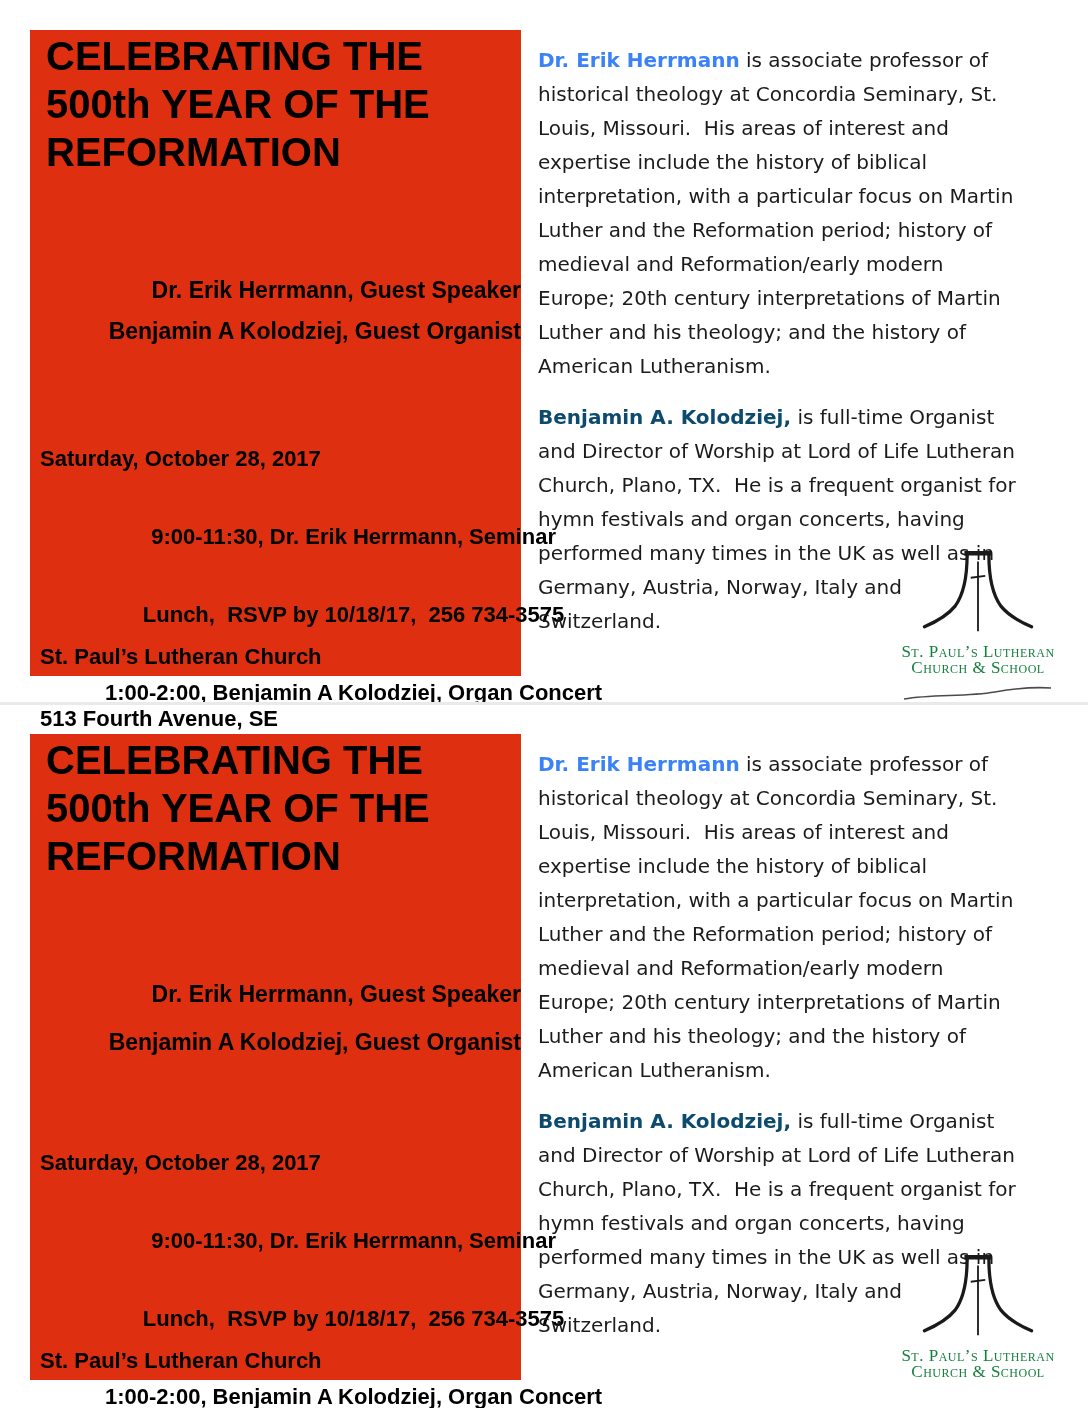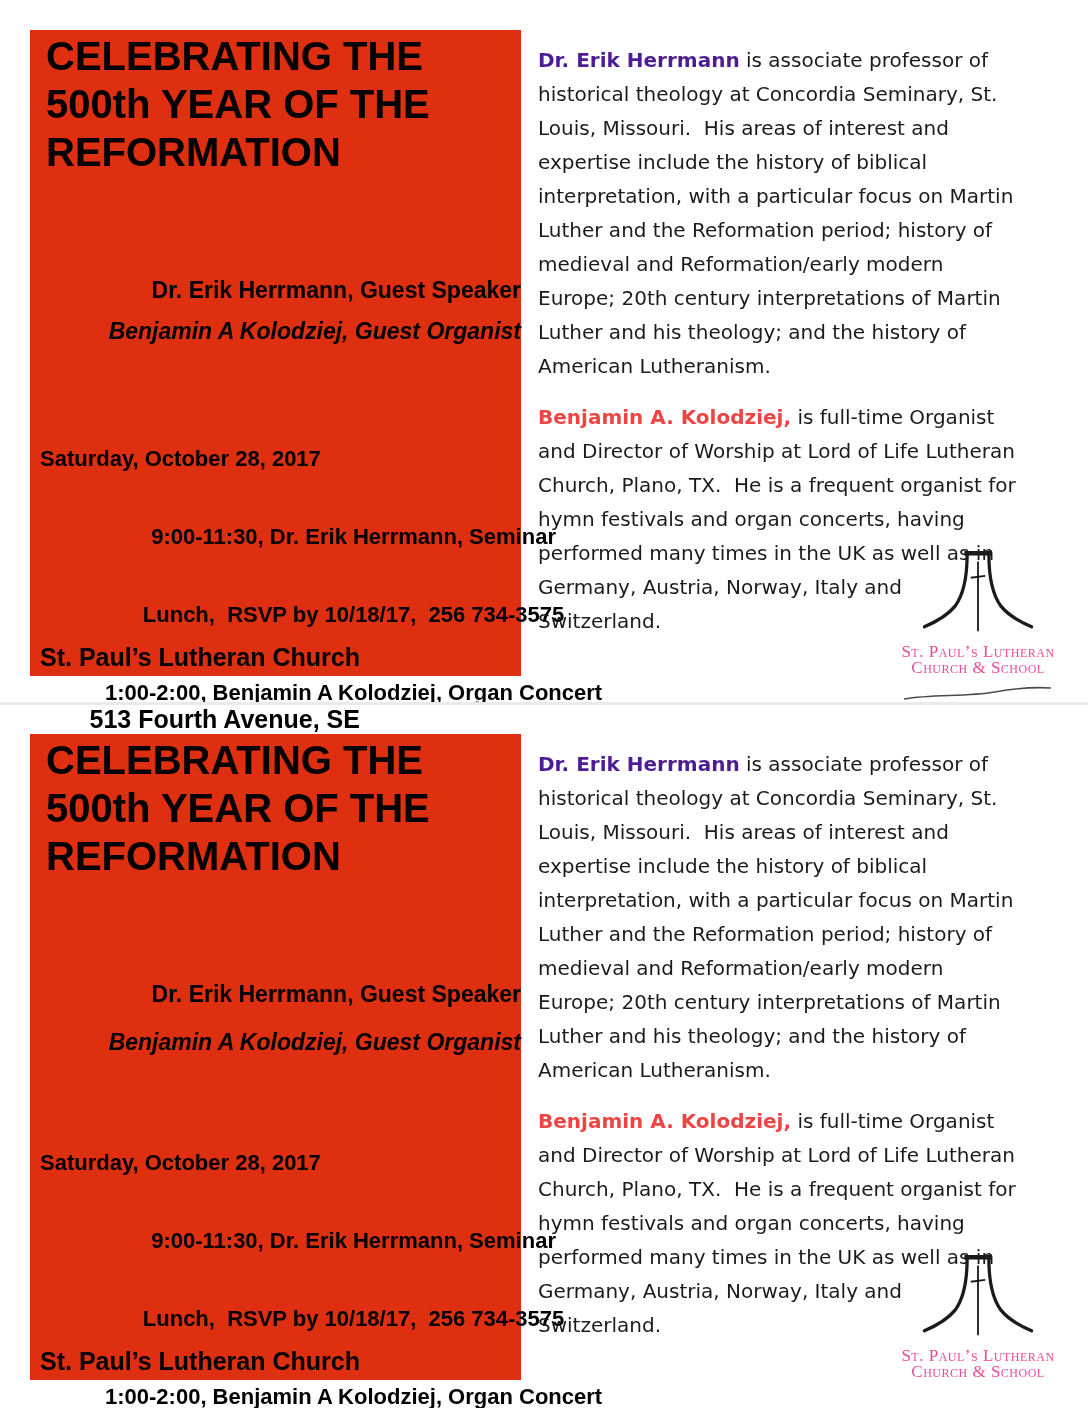--- a/index.html
+++ b/index.html
@@ -19,53 +19,53 @@
   .flyer-title {
     position:absolute; left:16px; top:2px; margin:0;
     font-size:40px; line-height:48px; white-space:pre-line; letter-spacing:0px;
     font-weight:700;
   }
   .flyer-subtitle {
     position:absolute; left:0; top:176px; width:100%;
     text-align:center; font-size:30px;
   }
   .speakers { position:absolute; left:0; top:247px; width:100%; text-align:right; font-size:23px; }
-  .speaker + .speaker { margin-top:14px;font-style:italic; }
+  .speaker + .speaker { margin-top:14px; }
   .half.bottom .speaker + .speaker { margin-top:21px; }
 
   .schedule {
     position:absolute; left:10px; top:364px;
     font-size:22px; line-height:26px; white-space:pre;
   }
   .sline.i1 { padding-left:65px;text-align:center; }
   .sline.i2 { padding-left:145px; }
   .address {
     position:absolute; left:10px; top:576px;
-    font-size:25px; line-height:20.5px; white-space:pre;text-align:right;
+    font-size:22px; line-height:20.5px; white-space:pre;
   }
 
   
   .bio {
     position:absolute; left:538px; width:530px;
     font-family:"DejaVu Sans", sans-serif;
     font-size:20px; line-height:34px; color:#1b1b1b; white-space:pre;
   }
   .bio .name { font-weight:700; }
   .bio.bio1 { top:23px; }
-  .bio.bio1 .name { color:#4c1d95; }
+  .bio.bio1 .name { color:#3b82f6; }
   .bio.bio2 { top:380px; }
-  .bio.bio2 .name { color:#ef4444; }
+  .bio.bio2 .name { color:#0c4a6e; }
 
   
   .logo { position:absolute; left:888px; top:548px; width:180px; text-align:center; }
   .logo svg { display:block; margin:0 auto; }
   .logo-text {
     margin-top:2px;
     font-family:"Liberation Serif", serif; font-variant:small-caps;
-    font-size:17px; line-height:16px; letter-spacing:0.5px; color:#ec4899;
+    font-size:17px; line-height:16px; letter-spacing:0.5px; color:#15803d;
   }
 
   
   .divider { position:absolute; left:0; top:702px; width:1088px; height:3px; background:#eaeaea; }
   .squiggle { position:absolute; left:903px; top:684px; }
 </style>
 </head>
 <body>
 
 <div class="page">

